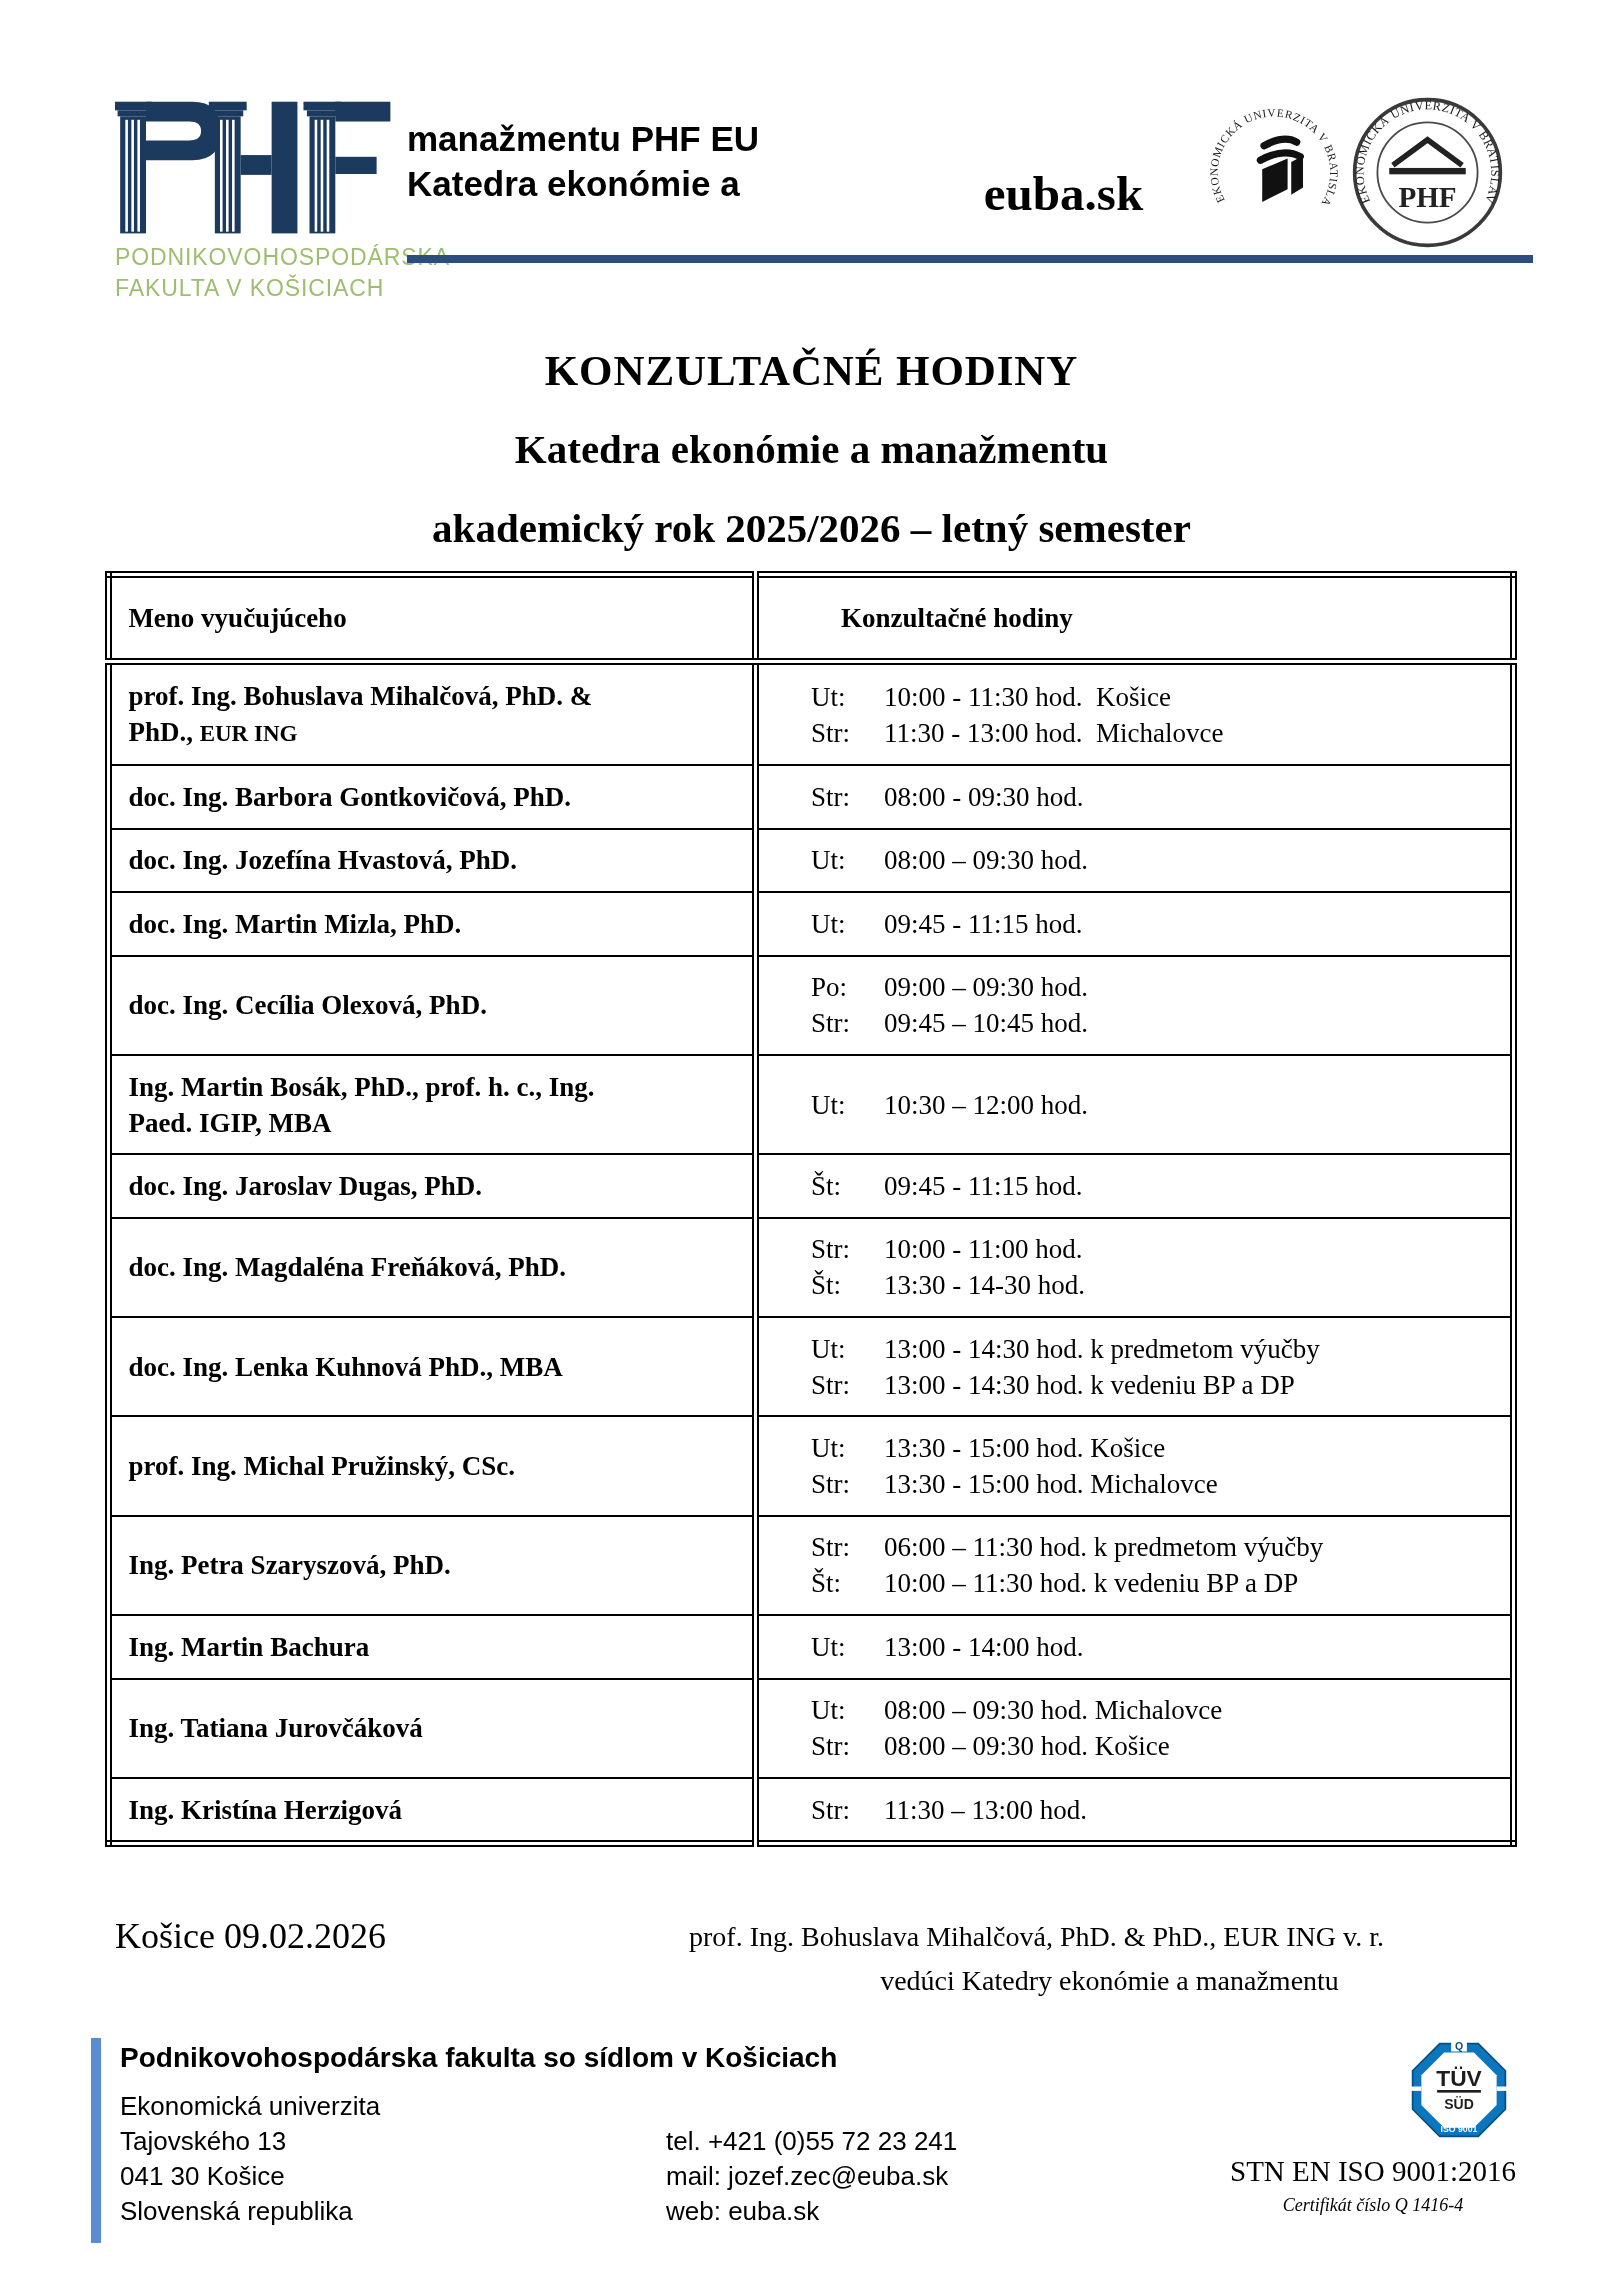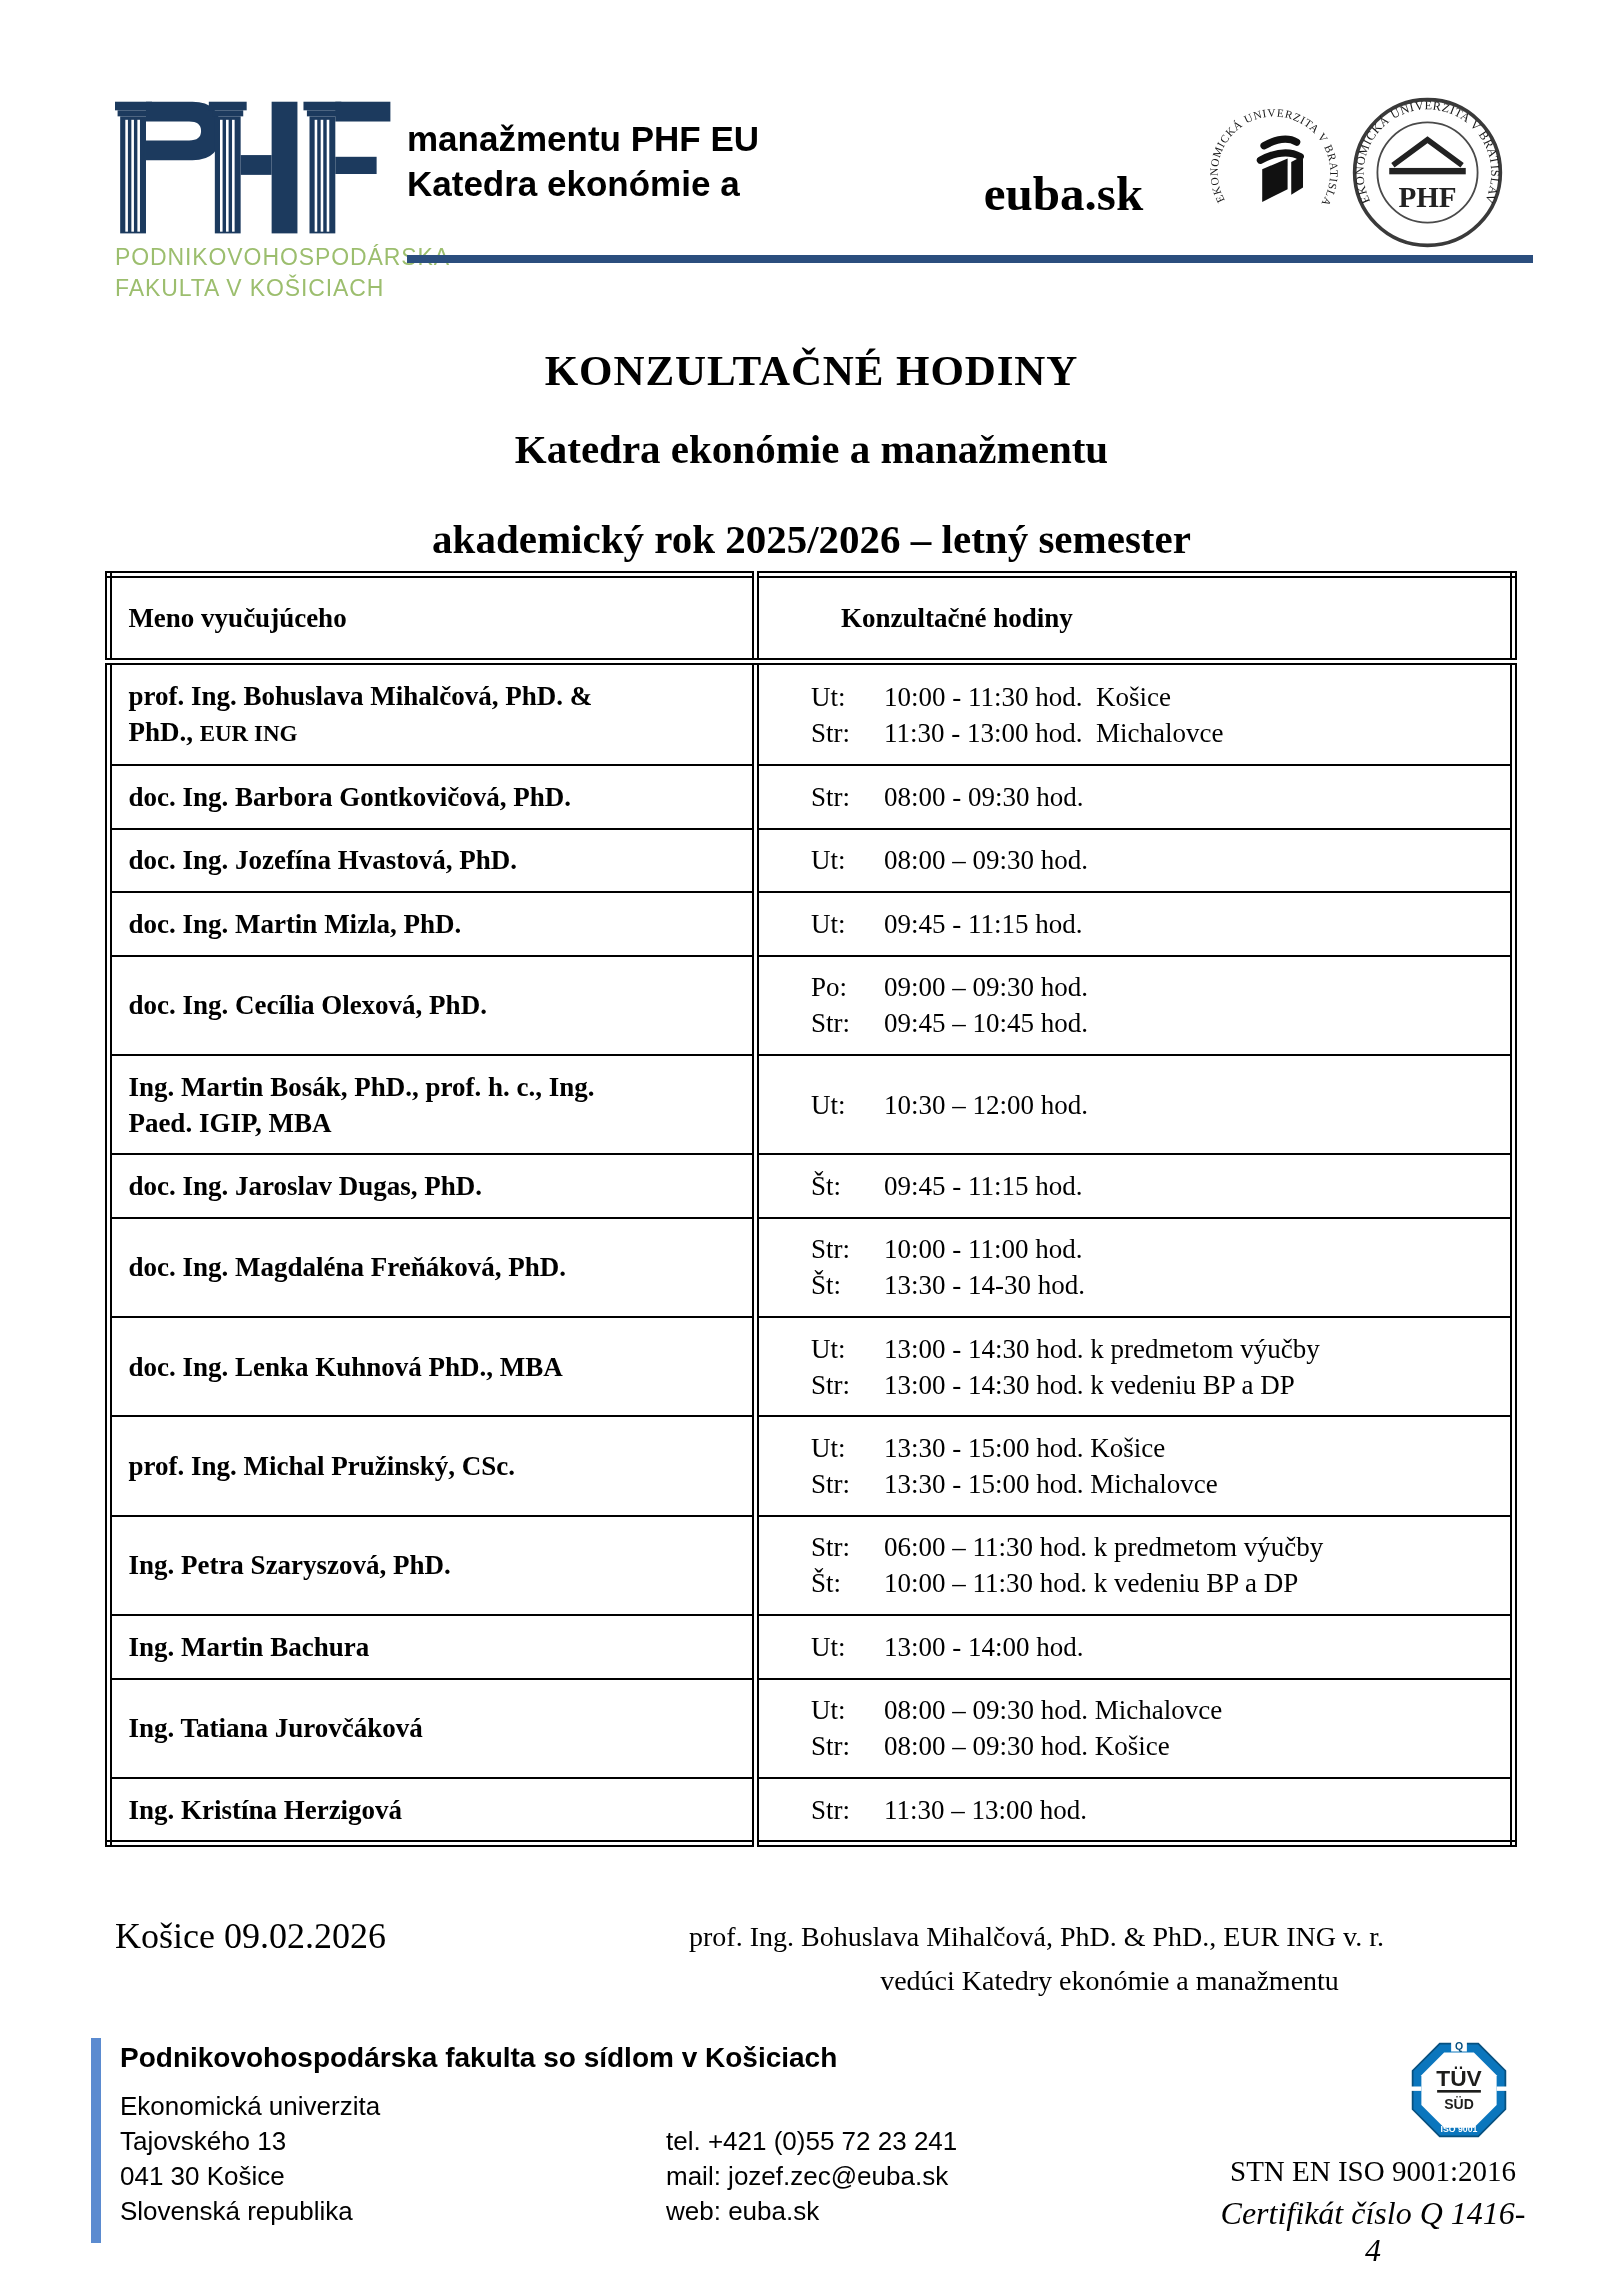--- a/index.html
+++ b/index.html
@@ -15,21 +15,21 @@
     font-weight:bold;font-size:35px;line-height:45px;color:#000;}
   .top-rule{position:absolute;left:407px;top:255px;width:1126px;height:8.2px;background:#2B4E7E;}
   .euba{position:absolute;left:936px;top:165px;width:255px;text-align:center;
     font-weight:bold;font-size:49px;font-family:"Liberation Serif",serif;}
   .seal1{position:absolute;left:1206px;top:104px;}
   .seal2{position:absolute;left:1351px;top:96px;}
   
   .titles{position:absolute;left:0;top:346px;width:1623px;text-align:center;}
   .title-1{font-size:43px;font-weight:bold;letter-spacing:0.9px;}
   .title-2{margin-top:30px;font-size:41px;font-weight:bold;}
-  .title-3{margin-top:42px;font-size:41px;font-weight:bold;}
+  .title-3{margin-top:31px;font-size:41px;font-weight:bold;}
   
   .schedule{position:absolute;left:105px;top:571px;width:1412px;border-collapse:collapse;
     table-layout:fixed;}
   .schedule col.c1{width:647px;}
   .schedule{border:7.3px double #000;}
   .schedule th,.schedule td{border:2.7px solid #000;font-size:27px;line-height:36px;}
   .schedule th{border-bottom:7.3px double #000;padding:22px 0;}
   .hours-header,.hours-cell{border-left:7.3px double #000 !important;}
   .name-header{text-align:left;padding-left:16.4px !important;font-size:28px;}
   .hours-header{text-align:left;padding-left:82px !important;font-size:28px;}
@@ -47,21 +47,21 @@
   .footer-bar{position:absolute;left:91px;top:2038px;width:10px;height:205px;background:#5B8BD0;}
   .footer-title{position:absolute;left:120px;top:2042px;font-family:"Liberation Sans",sans-serif;
     font-weight:bold;font-size:28px;}
   .footer-address{position:absolute;left:120px;top:2089px;font-family:"Liberation Sans",sans-serif;
     font-size:26px;line-height:35px;}
   .footer-contact{position:absolute;left:666px;top:2124px;font-family:"Liberation Sans",sans-serif;
     font-size:26px;line-height:35px;}
   .tuv{position:absolute;left:1410px;top:2041px;}
   .cert{position:absolute;left:1214px;top:2155px;width:318px;text-align:center;}
   .cert-1{font-size:29px;}
-  .cert-2{font-size:32px;font-style:italic;margin-top:7.3px;}
+  .cert-2{font-size:18px;font-style:italic;margin-top:7.3px;}
   svg text{font-family:"Liberation Serif",serif;}
   svg .sans{font-family:"Liberation Sans",sans-serif;}
 </style>
 </head>
 <body>
 
 <div class="page">
 
   <div class="phf-logo">
     <svg viewBox="0 0 330 157" width="284" aria-label="PHF">

